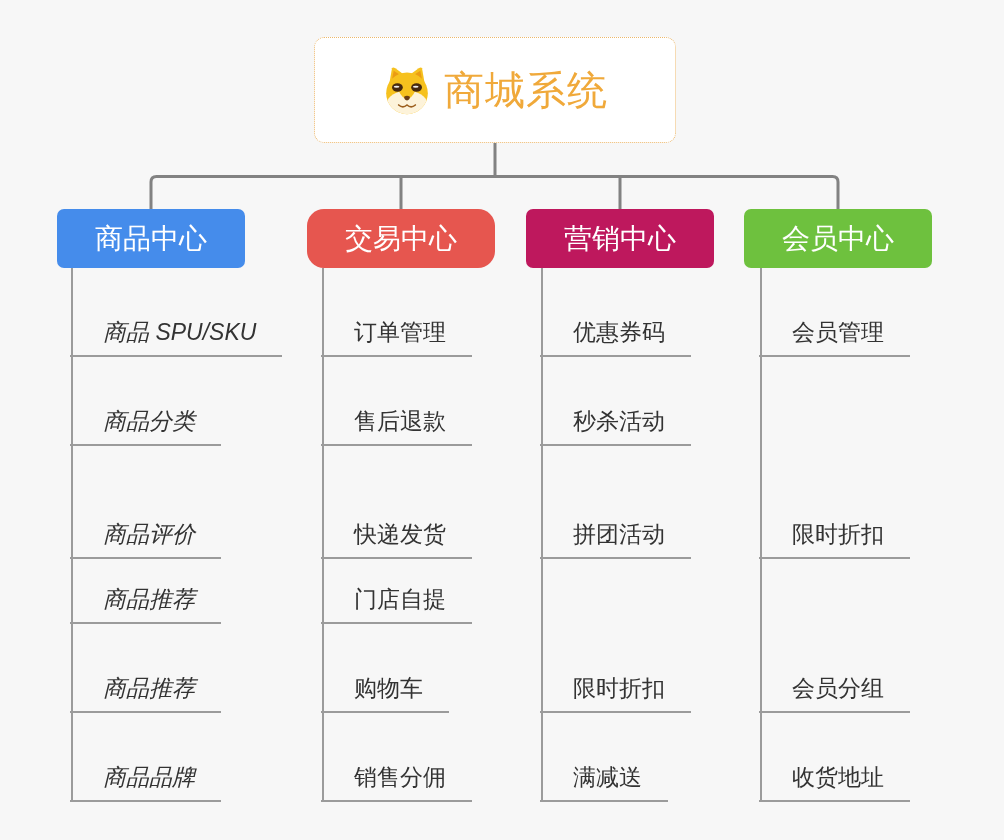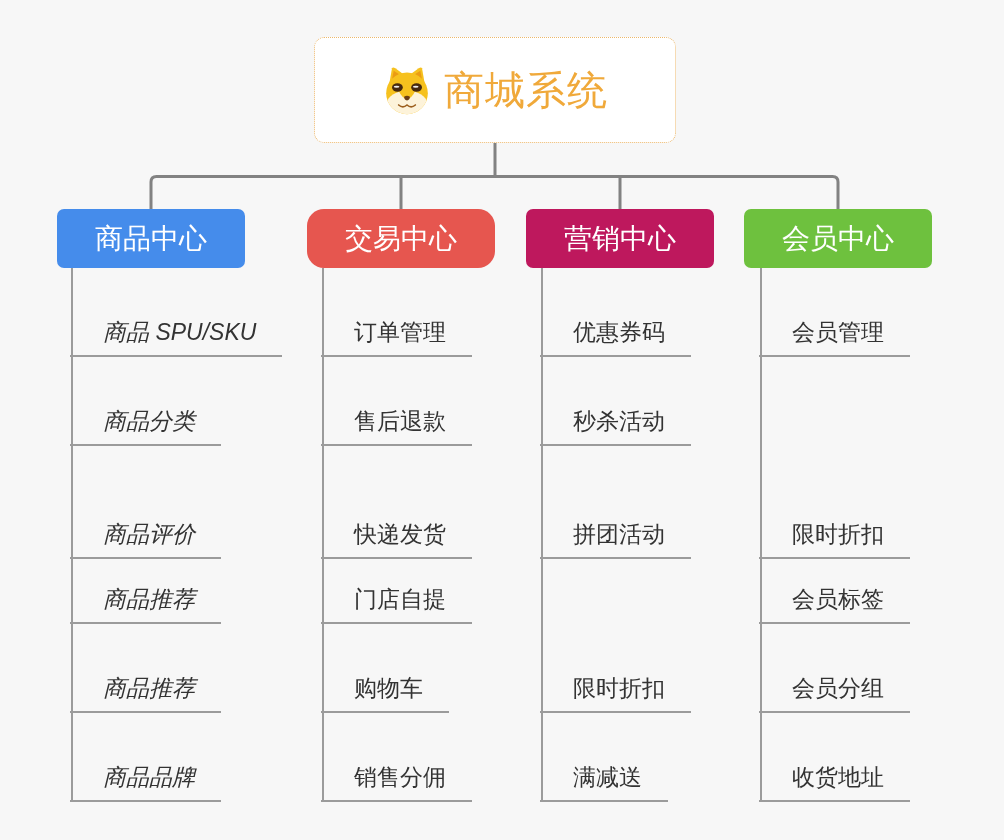--- a/index.html
+++ b/index.html
@@ -151,17 +151,16 @@
   <div class="leaf c1 r5">销售分佣</div>
 
   <div class="leaf c2 r0">优惠券码</div>
   <div class="leaf c2 r1">秒杀活动</div>
   <div class="leaf c2 r2">拼团活动</div>
   <div class="leaf c2 r4">限时折扣</div>
   <div class="leaf c2 r5">满减送</div>
 
   <div class="leaf c3 r0">会员管理</div>
   <div class="leaf c3 r2">限时折扣</div>
-  <div class="leaf c3 r3">会员标签</div>
   <div class="leaf c3 r4">会员分组</div>
   <div class="leaf c3 r5">收货地址</div>
 
 </div>
 
 </body></html>

